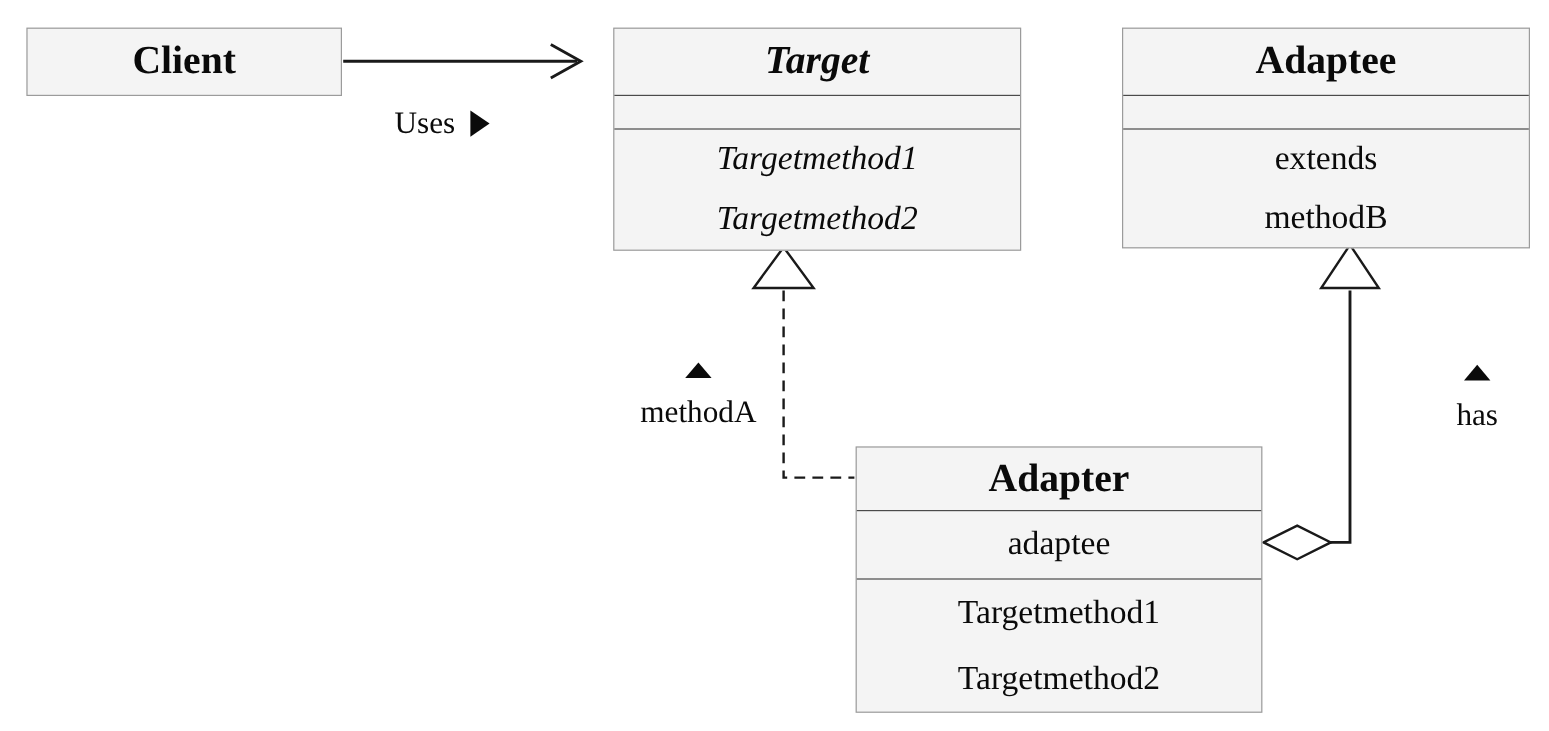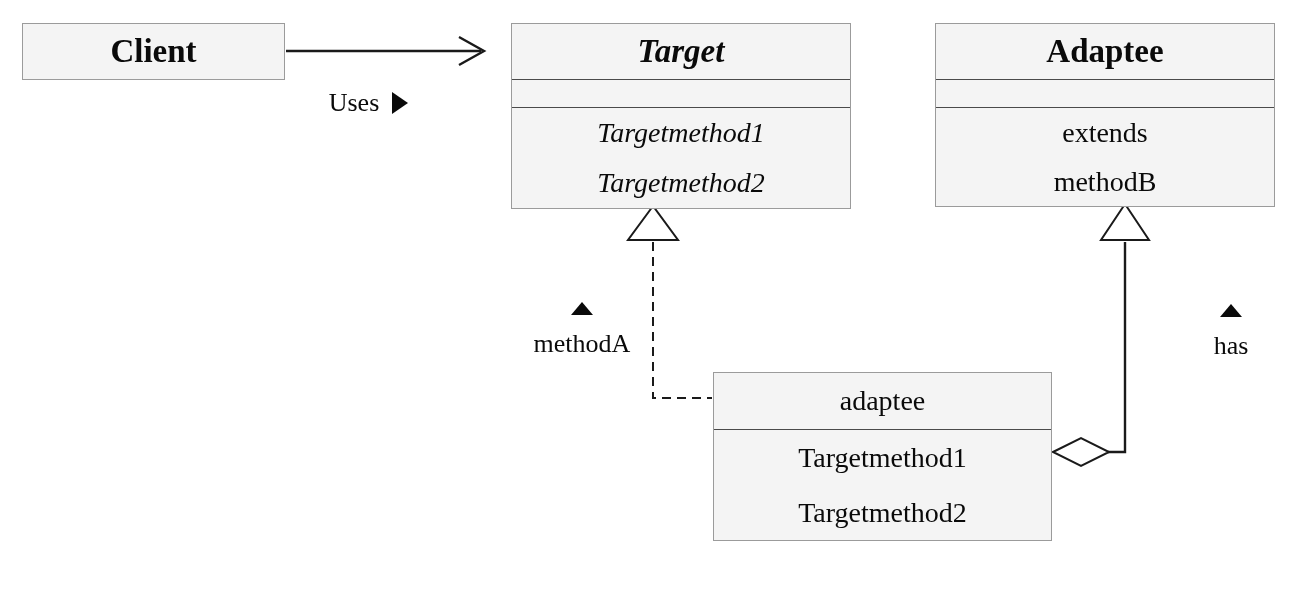--- a/index.html
+++ b/index.html
@@ -129,20 +129,21 @@
   <div class="class-box" style="left:935px; top:23px; width:340px;">
     <div class="compartment class-title">Adaptee</div>
     <div class="compartment attr-empty"></div>
     <div class="compartment">
       <div class="member-row" style="height:49px;">extends</div>
       <div class="member-row" style="height:49px;">methodB</div>
     </div>
   </div>
 
   <div class="class-box adapter" style="left:713px; top:372px; width:339px;">
+    <div class="compartment class-title">Adapter</div>
     <div class="compartment">
       <div class="member-row attr">adaptee</div>
     </div>
     <div class="compartment">
       <div class="member-row">Targetmethod1</div>
       <div class="member-row">Targetmethod2</div>
     </div>
   </div>
 
   <div class="edge-label" style="left:296px; top:84px; width:145px; height:38px;">

